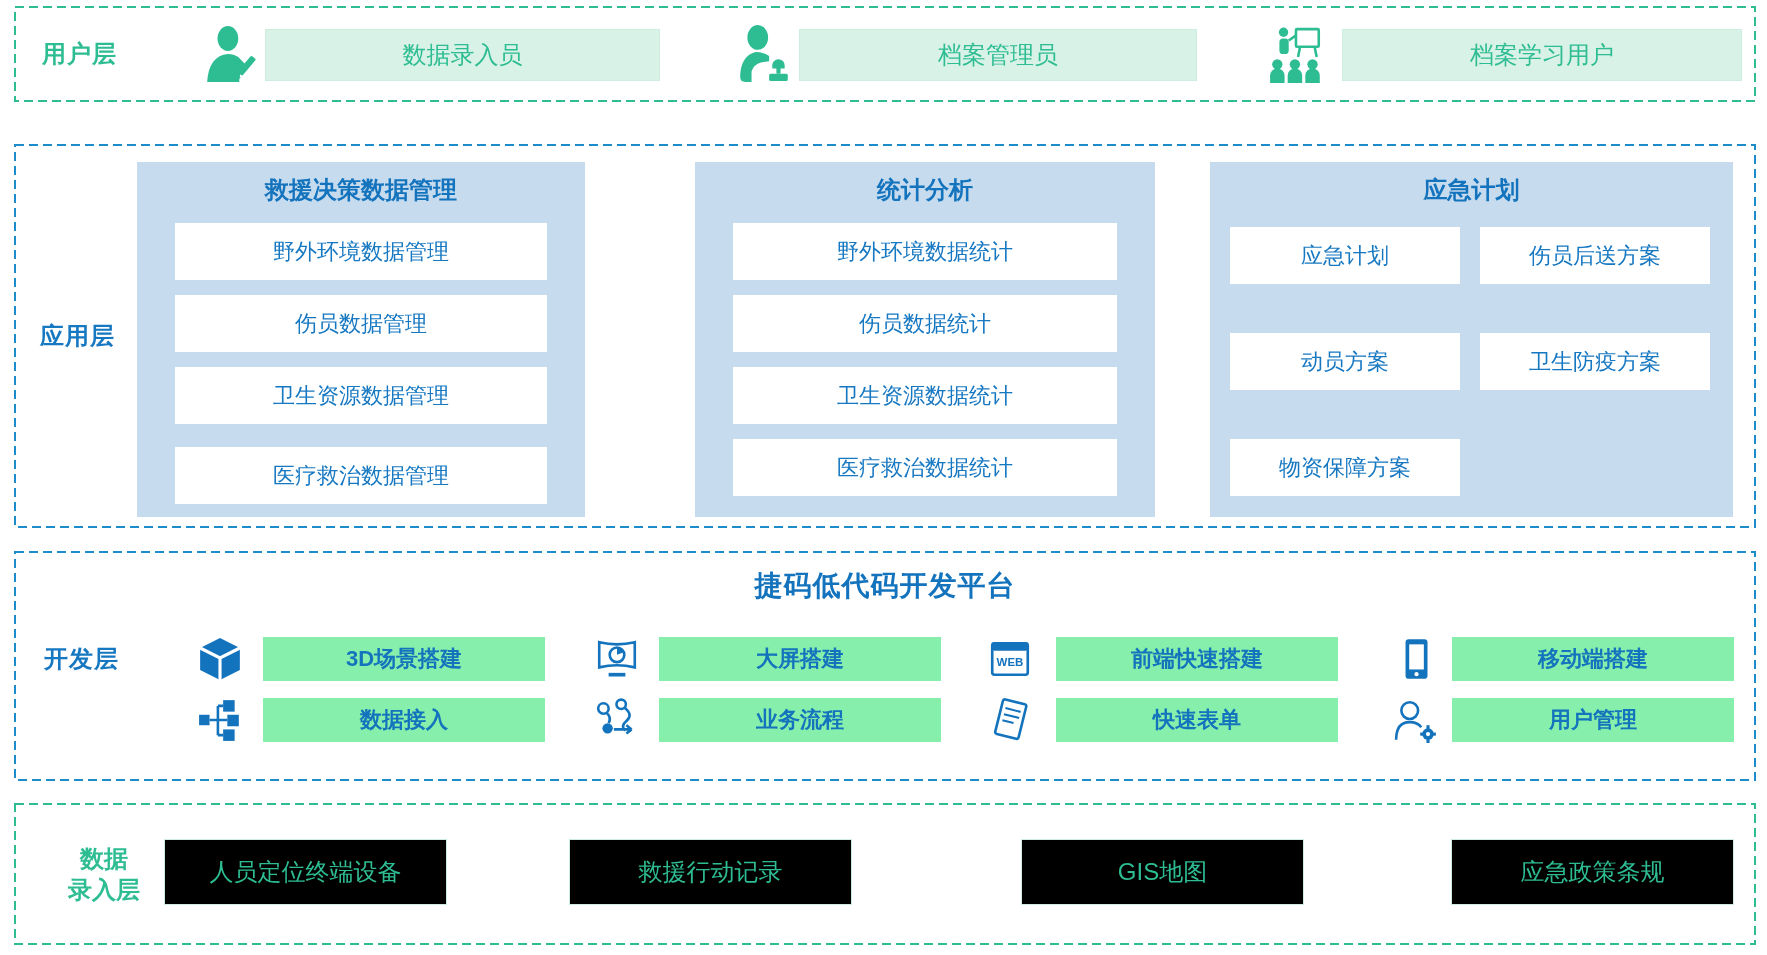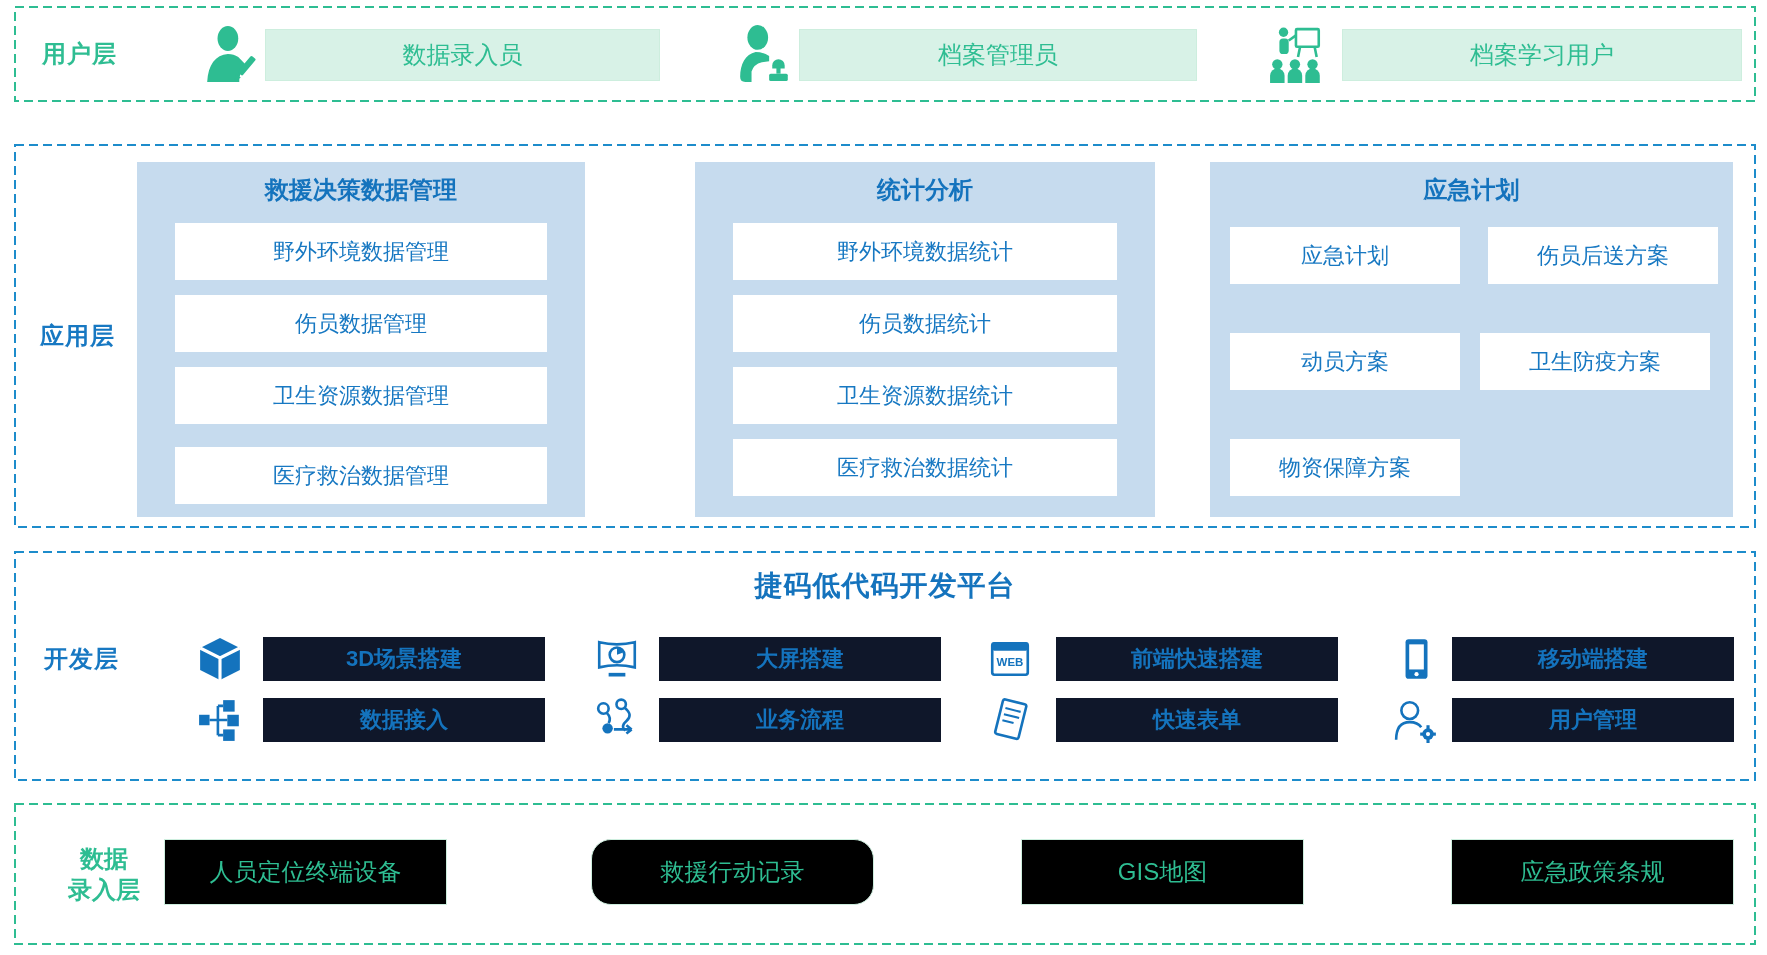--- a/index.html
+++ b/index.html
@@ -27,21 +27,21 @@
   .appcol{position:absolute;top:18px;height:355px;background:#c6dbee;}
   .col-header{position:absolute;top:12px;left:0;width:100%;text-align:center;
               font-size:24px;font-weight:bold;color:#1473bd;}
   .wbox{position:absolute;height:57px;line-height:57px;background:#fff;text-align:center;
         color:#1778c2;font-size:22px;}
 
   
   .dev-title{position:absolute;top:16px;left:0;width:100%;text-align:center;
              font-size:28px;font-weight:bold;color:#1473bd;letter-spacing:1px;}
   .dicon{position:absolute;width:46px;height:46px;}
-  .dpill{position:absolute;width:282px;height:44px;line-height:44px;background:#0f172a;
+  .dpill{position:absolute;width:282px;height:44px;line-height:44px;background:#86efac;
          text-align:center;font-size:22px;font-weight:bold;color:#1473bd;}
 
   
   .dbox{position:absolute;top:36px;height:64px;line-height:64px;text-align:center;
         background:#000000;border:1px solid #cdeede;color:#2ebd92;font-size:24px;}
   .data-label{position:absolute;left:30px;top:50%;transform:translateY(-50%);width:120px;
               text-align:center;font-weight:bold;font-size:24px;color:#2ebd92;line-height:1.3;}
 </style>
 </head>
 <body>
@@ -113,21 +113,21 @@
       <div class="col-header">统计分析</div>
       <div class="wbox" style="left:38px;width:384px;top:61px;">野外环境数据统计</div>
       <div class="wbox" style="left:38px;width:384px;top:133px;">伤员数据统计</div>
       <div class="wbox" style="left:38px;width:384px;top:205px;">卫生资源数据统计</div>
       <div class="wbox" style="left:38px;width:384px;top:277px;">医疗救治数据统计</div>
     </div>
 
     <div class="appcol" style="left:1196px;width:523px;">
       <div class="col-header">应急计划</div>
       <div class="wbox" style="left:20px;width:230px;top:65px;">应急计划</div>
-      <div class="wbox" style="left:270px;width:230px;top:65px;margin-left:8px;">伤员后送方案</div>
+      <div class="wbox" style="left:270px;width:230px;top:65px;">伤员后送方案</div>
       <div class="wbox" style="left:20px;width:230px;top:171px;">动员方案</div>
       <div class="wbox" style="left:270px;width:230px;top:171px;">卫生防疫方案</div>
       <div class="wbox" style="left:20px;width:230px;top:277px;">物资保障方案</div>
     </div>
   </div>
 
   <div class="layer layer-dev">
     <svg class="border-svg" width="1742" height="230">
       <rect x="1" y="1" width="1740" height="228" fill="none" stroke="#1d8ccb" stroke-width="2" stroke-dasharray="9 5"></rect>
     </svg>
@@ -221,18 +221,18 @@
 
   <div class="layer layer-data">
     <svg class="border-svg" width="1742" height="142">
       <rect x="1" y="1" width="1740" height="140" fill="none" stroke="#2ebd92" stroke-width="2" stroke-dasharray="9 5"></rect>
     </svg>
     <div class="data-label">
       <div>数据</div>
       <div>录入层</div>
     </div>
     <div class="dbox" style="left:150px;width:281px;">人员定位终端设备</div>
-    <div class="dbox" style="left:577px;width:281px;border-radius:20px;">救援行动记录</div>
+    <div class="dbox" style="left:555px;width:281px;">救援行动记录</div>
     <div class="dbox" style="left:1007px;width:281px;">GIS地图</div>
     <div class="dbox" style="left:1437px;width:281px;">应急政策条规</div>
   </div>
 
 </div>
 
 </body></html>

